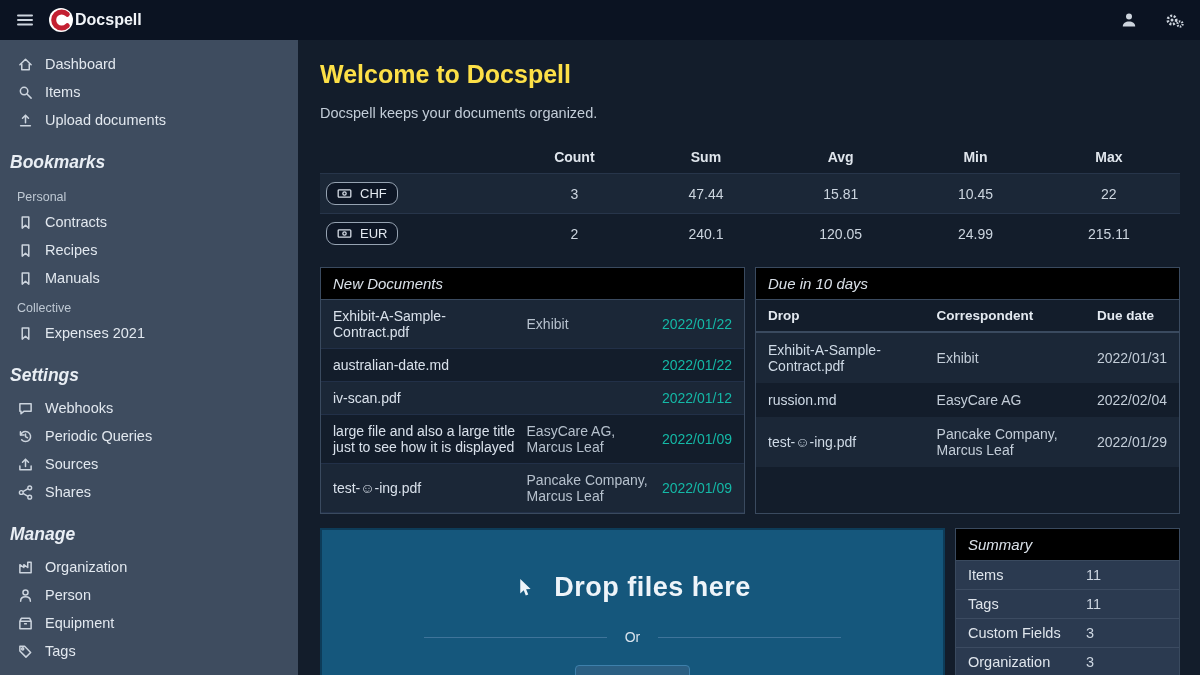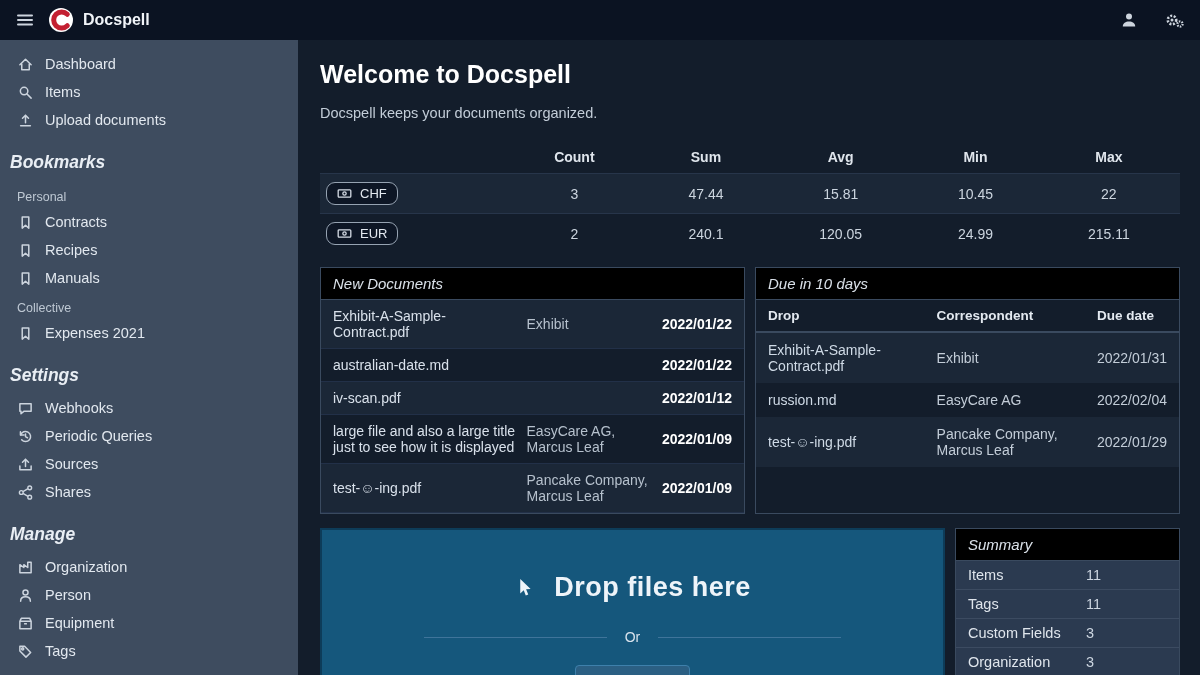--- a/index.html
+++ b/index.html
@@ -5,38 +5,38 @@
   * { margin:0; padding:0; box-sizing:border-box; }
   html,body { width:1200px; height:675px; overflow:hidden; background:#131d2b;
     font-family:"Liberation Sans", sans-serif; }
   svg { display:block; }
   .icon { display:inline-flex; align-items:center; justify-content:center; flex-shrink:0; }
 
   
   .topbar { height:40px; background:#0b1322; display:flex; align-items:center;
     color:#e8edf3; padding:0 16px; gap:14px; }
   .hamburger { color:#cdd4dd; cursor:pointer; display:flex; align-items:center; }
-  .brand { display:flex; align-items:center; gap:9px; font-weight:bold; font-size:16px; color:#f1f4f8; }
+  .brand { display:flex; align-items:center; gap:1px; font-weight:bold; font-size:16px; color:#f1f4f8; }
   .topbar-right { margin-left:auto; display:flex; align-items:center; gap:28px; color:#cdd4dd; }
 
   .layout { display:flex; height:635px; }
 
   
   .sidebar { width:298px; background:#3e4c5f; color:#dde3ea; padding-top:10px;
     flex-shrink:0; overflow:hidden; }
   .side-item { display:flex; align-items:center; gap:11px; padding:6px 17px;
     font-size:14.5px; cursor:pointer; color:#e2e8ef; }
   .side-item .icon { color:#ccd4de; width:17px; }
   .section-title { font-style:italic; font-weight:bold; font-size:17.5px;
     padding:18px 10px 8px; color:#e9eef4; }
   .subsection-title { font-size:12.5px; padding:9px 17px 4px; color:#bec8d3; }
 
   
   .main { flex:1; background:#131d2b; color:#c9d3de; padding:16px 20px 0 22px; overflow:hidden; }
-  .page-title { font-size:25px; font-weight:bold; color:#ffffff; margin:4px 0 16px; }
+  .page-title { font-size:25px; font-weight:bold; color:#fde047; margin:4px 0 16px; }
   .page-subtitle { font-size:14.5px; color:#c3cdd8; margin-bottom:20px; }
 
   
   .stats-table { width:100%; border-collapse:collapse; font-size:14px; }
   .stats-table th { font-weight:bold; color:#dfe5ec; padding:8px 6px; text-align:center; }
   .stats-table td { padding:8px 6px; text-align:center; border-top:1px solid #27354a; color:#ccd5df; }
   .stats-table td.cur-cell { text-align:left; width:185px; }
   .stats-table tr.striped td { background:#1b2737; }
   .badge { display:inline-flex; align-items:center; gap:8px; border:1px solid #96a3b2;
     border-radius:9px; padding:3px 10px; background:#0d1625; font-size:13px; color:#e3e9f0; }
@@ -46,21 +46,21 @@
   .panels-row { display:flex; gap:10px; margin-top:14px; }
   .panel { border:1px solid #3a4a5f; flex:1; background:#131d2b; }
   .panel-header { background:#000000; border-bottom:1px solid #3a4a5f; padding:7px 12px;
     font-style:italic; font-size:15px; color:#dae1e9; }
 
   .ndoc-row { display:flex; align-items:center; gap:10px; padding:8px 12px;
     font-size:14px; border-bottom:1px solid #223048; }
   .ndoc-body .ndoc-row:nth-child(odd) { background:#1b2737; }
   .ndoc-name { flex:0 0 46%; color:#d9e1eb; cursor:pointer; }
   .ndoc-corr { flex:1; color:#b6c1cd; }
-  .ndoc-date { margin-left:auto; color:#ffffff; white-space:nowrap;font-weight:bold; }
+  .ndoc-date { margin-left:auto; color:#14b8a6; white-space:nowrap; }
 
   .due-table { width:100%; border-collapse:collapse; font-size:14px; }
   .due-table th { text-align:left; font-weight:bold; color:#e3e9f0; padding:8px 12px;
     border-bottom:2px solid #3a4a5f; font-size:13.5px; }
   .due-table td { padding:9px 12px; vertical-align:middle; color:#c3cdd8; }
   .due-table tbody tr:nth-child(odd) td { background:#1b2737; }
   .due-name { color:#cfdae6; cursor:pointer; }
   .th-name { width:40%; } .th-corr { width:38%; } .th-date { width:22%; white-space:nowrap; }
 
   

